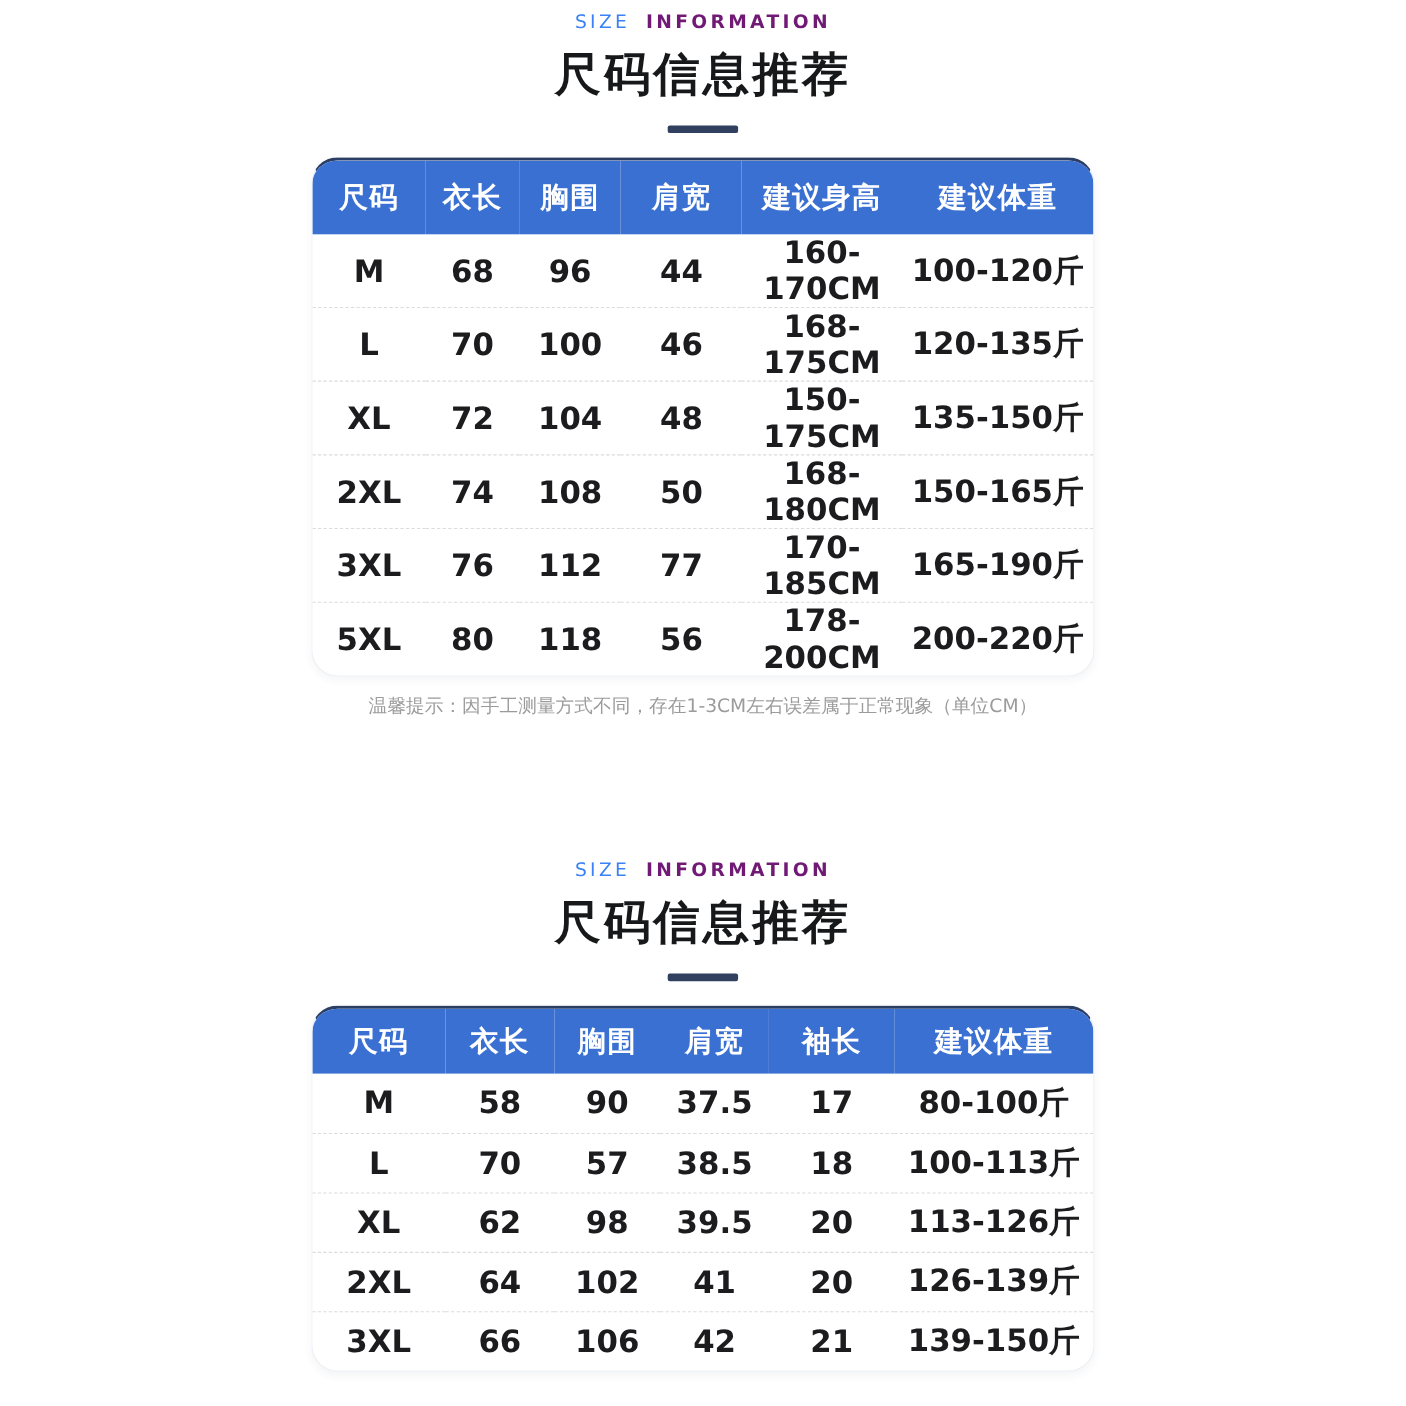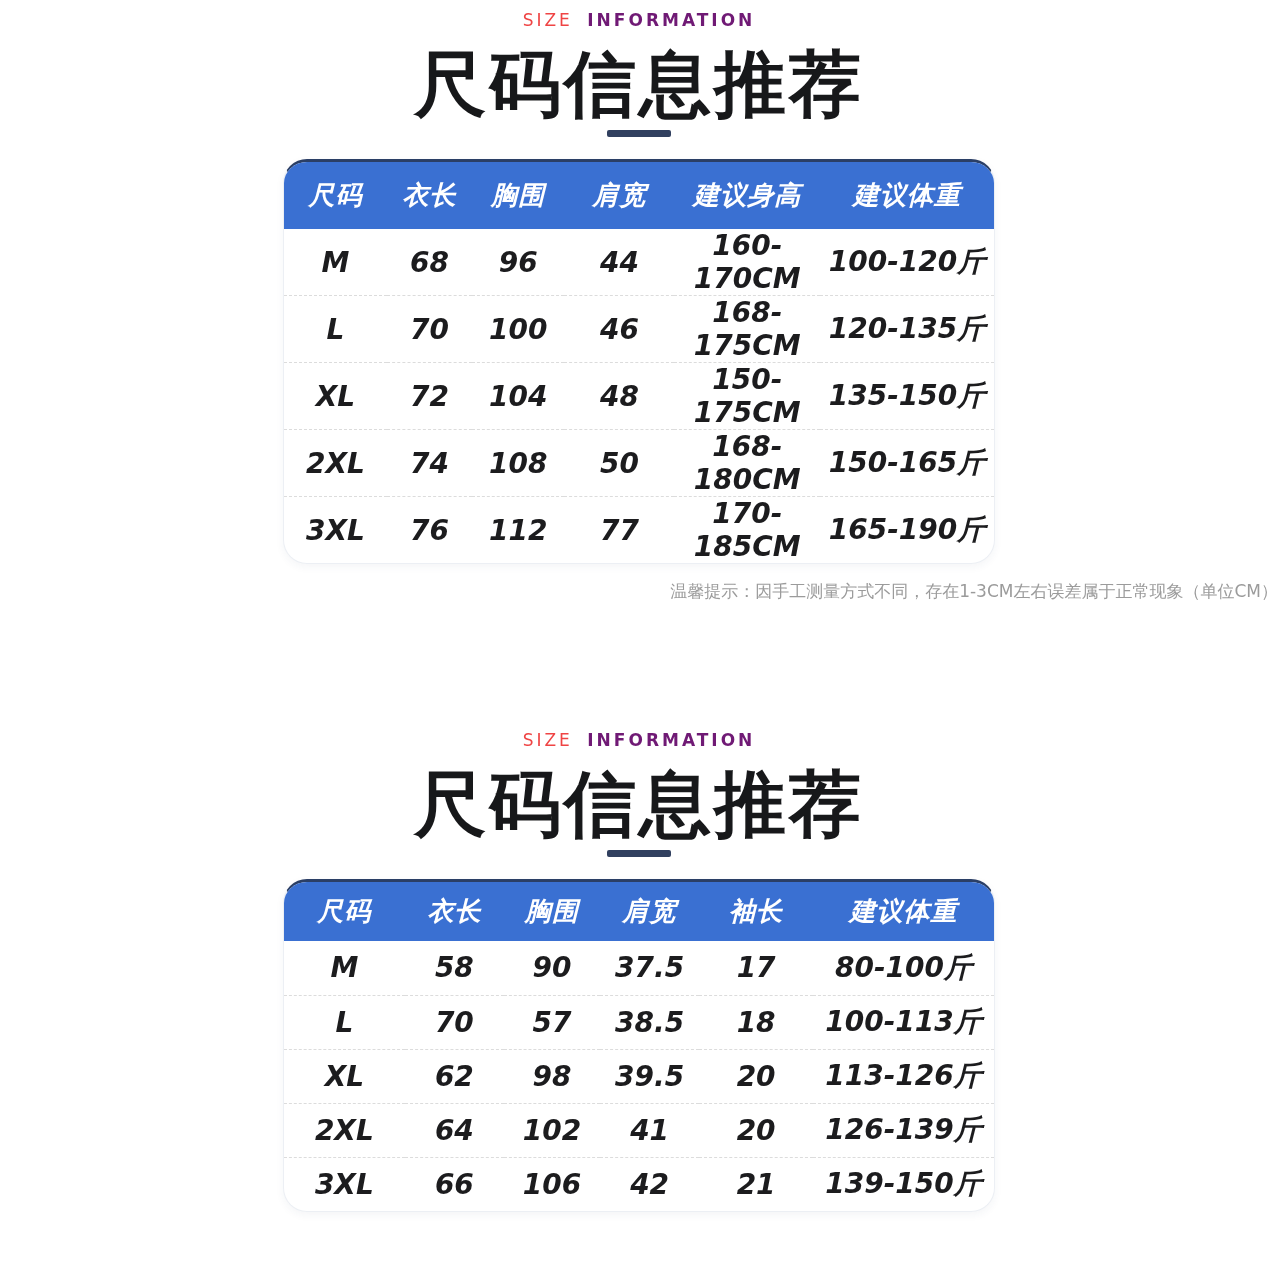--- a/index.html
+++ b/index.html
@@ -4,34 +4,34 @@
 <style>
   * { margin:0; padding:0; box-sizing:border-box; }
   html,body { width:1278px; height:1278px; background:#ffffff; overflow:hidden;
     font-family:"DejaVu Sans","Liberation Sans",sans-serif; }
   .page { width:1278px; height:1278px; background:#ffffff; padding-top:10px; }
 
   .section { text-align:center; }
   .section-2 { margin-top:128px; }
 
   .eyebrow { font-size:17px; line-height:20px; letter-spacing:3px; }
-  .eyebrow .lite { color:#ef4444; font-weight:normal; }
+  .eyebrow .lite { color:#3b82f6; font-weight:normal; }
   .eyebrow .bold { color:#701a75; font-weight:bold; margin-left:6px; }
 
-  .big-title { margin-top:20px; font-size:72px; line-height:68px; font-weight:900;
+  .big-title { margin-top:4px; font-size:42px; line-height:68px; font-weight:900;
     color:#17181a; letter-spacing:3px; }
 
   .title-underline { width:64px; height:7px; background:#31405f; border-radius:2px;
     margin:12px auto 0 auto; }
 
   .card { width:712px; margin:22px auto 0 auto; background:#ffffff;
     border:1px solid #eceff4; border-top:3px solid #2b3f66; border-radius:24px;
     overflow:hidden; box-shadow:0 3px 8px rgba(40,60,100,0.05); }
 
-  table.size-table { width:100%; border-collapse:collapse; table-layout:fixed;font-style:italic; }
+  table.size-table { width:100%; border-collapse:collapse; table-layout:fixed; }
   table.size-table thead tr { background:#3a70d2; }
   table.size-table th { color:#ffffff; font-size:26px; font-weight:bold; text-align:center;
     letter-spacing:1px; }
   .t1 th { height:67px; }
   .t2 th { height:59px; }
   table.size-table td { text-align:center; color:#1c1c1e; font-size:28px; font-weight:600; }
   .t1 td { height:53px; }
   .t2 td { height:54px; }
   table.size-table tbody tr + tr td { border-top:1px dashed #dcdcdc; }
 
@@ -44,21 +44,21 @@
   .t1 th:nth-child(6), .t1 td:nth-child(6){ width:24.5%; }
 
   .t2 th:nth-child(1), .t2 td:nth-child(1){ width:17%; }
   .t2 th:nth-child(2), .t2 td:nth-child(2){ width:14%; }
   .t2 th:nth-child(3), .t2 td:nth-child(3){ width:13.5%; }
   .t2 th:nth-child(4), .t2 td:nth-child(4){ width:14%; }
   .t2 th:nth-child(5), .t2 td:nth-child(5){ width:16%; }
   .t2 th:nth-child(6), .t2 td:nth-child(6){ width:25.5%; }
 
   .note { font-size:17px; line-height:21px; color:#9b9b9b; text-align:center; }
-  .note-outside { margin-top:17px;text-align:right; }
+  .note-outside { margin-top:17px; }
 </style>
 </head>
 <body>
 
 <div class="page">
 
   <div class="section section-1">
     <div class="eyebrow">
       <span class="lite">SIZE</span>
       <span class="bold">INFORMATION</span>
@@ -112,20 +112,28 @@
               <td>150-165斤</td>
             </tr>
             <tr>
               <td>3XL</td>
               <td>76</td>
               <td>112</td>
               <td>77</td>
               <td>170-185CM</td>
               <td>165-190斤</td>
             </tr>
+            <tr>
+              <td>5XL</td>
+              <td>80</td>
+              <td>118</td>
+              <td>56</td>
+              <td>178-200CM</td>
+              <td>200-220斤</td>
+            </tr>
           </tbody>
         </table>
     </div>
 
     <div class="note note-outside">温馨提示：因手工测量方式不同，存在1-3CM左右误差属于正常现象（单位CM）</div>
   </div>
 
   <div class="section section-2">
     <div class="eyebrow">
       <span class="lite">SIZE</span>

